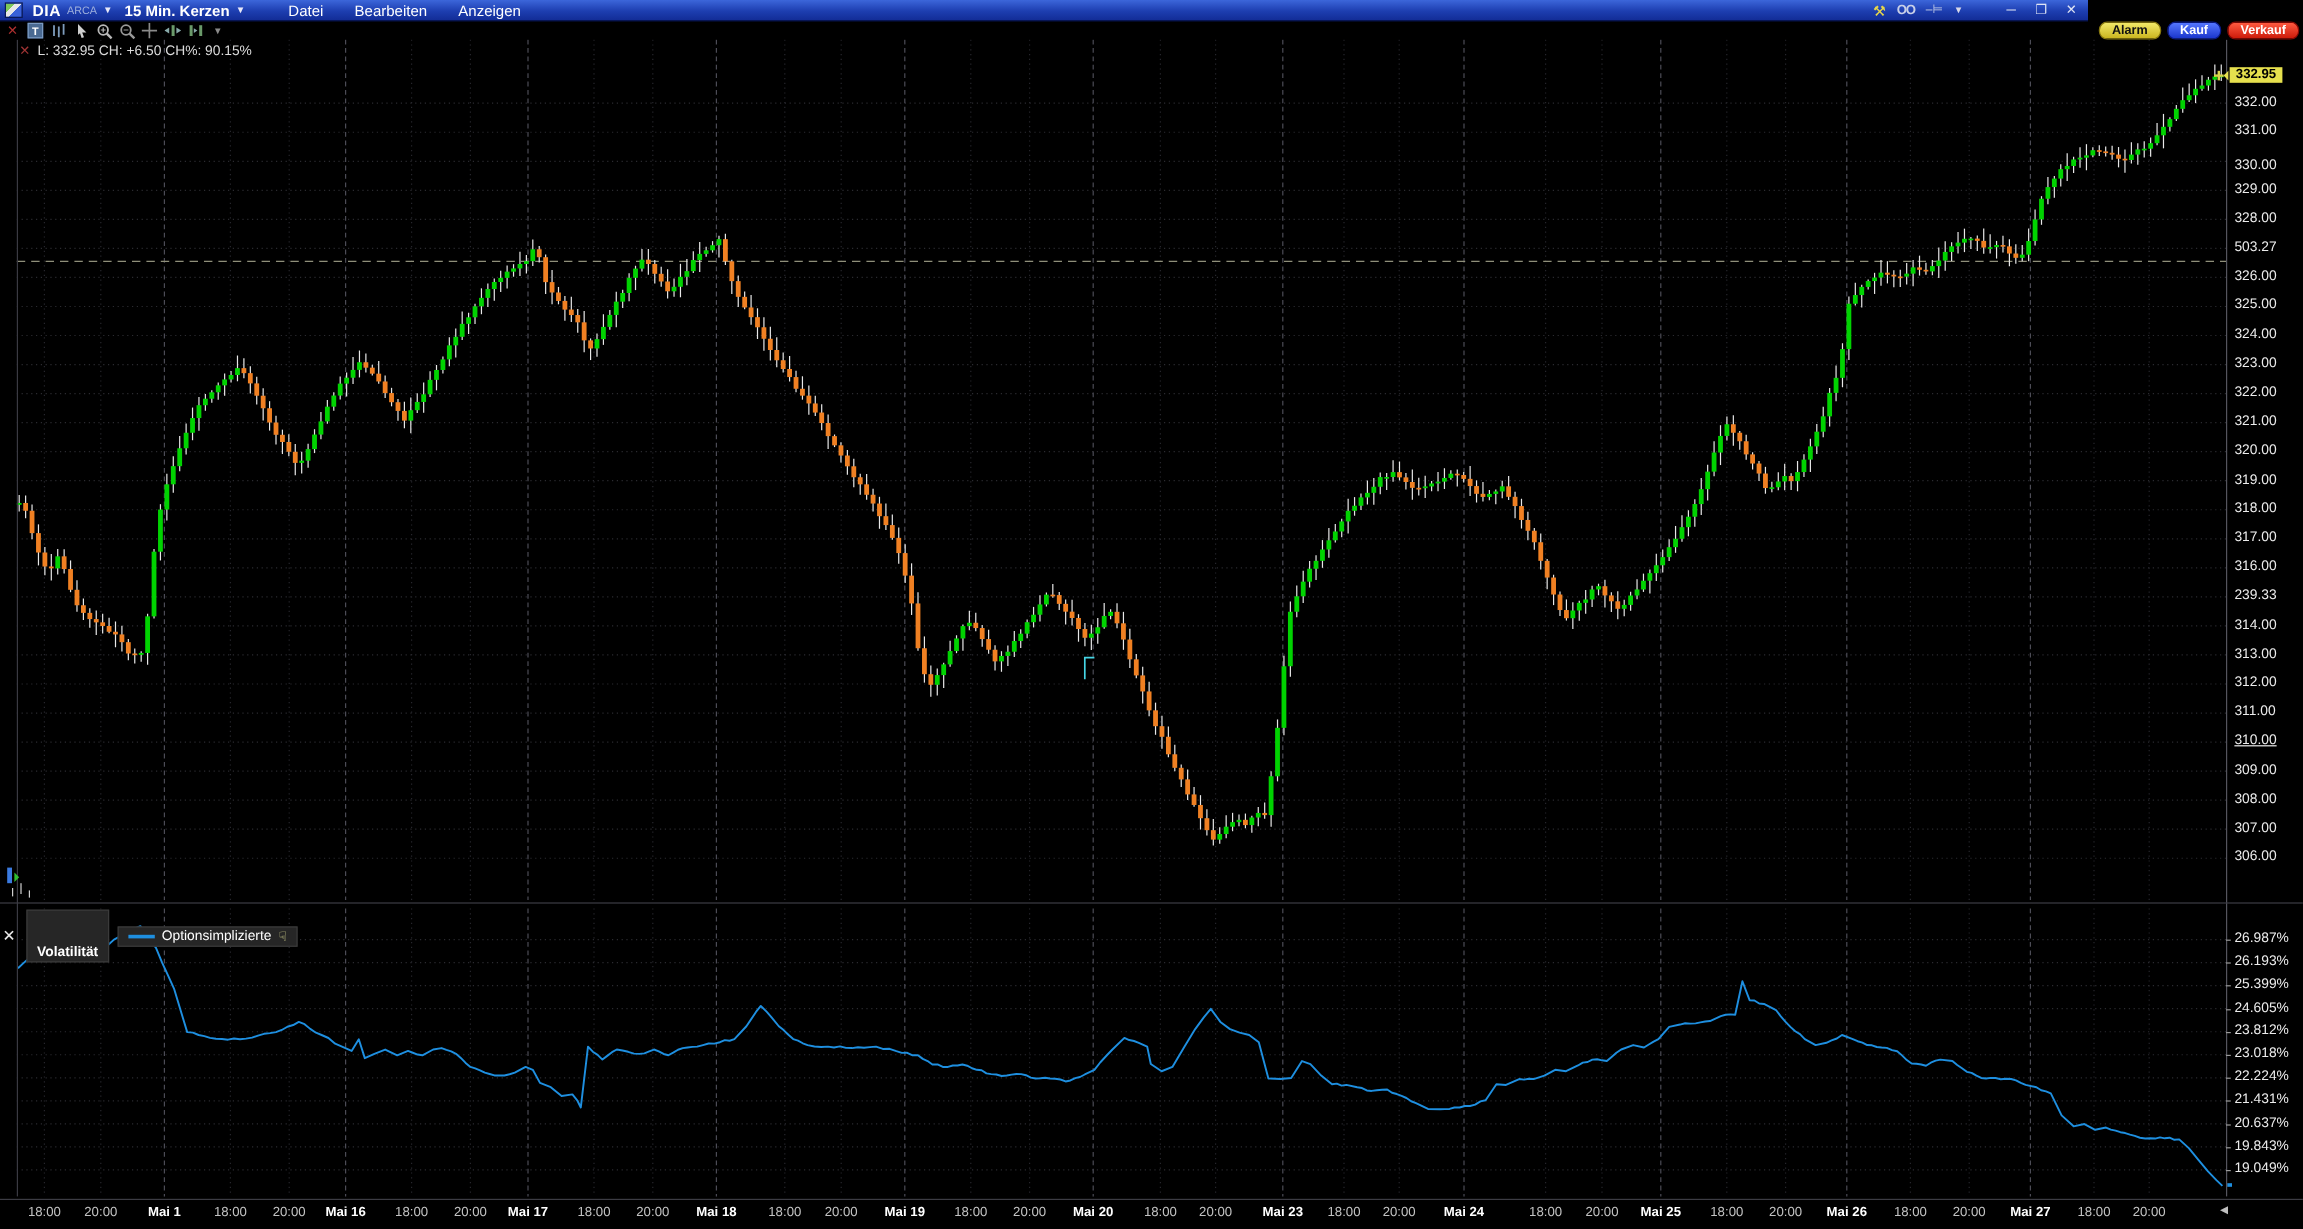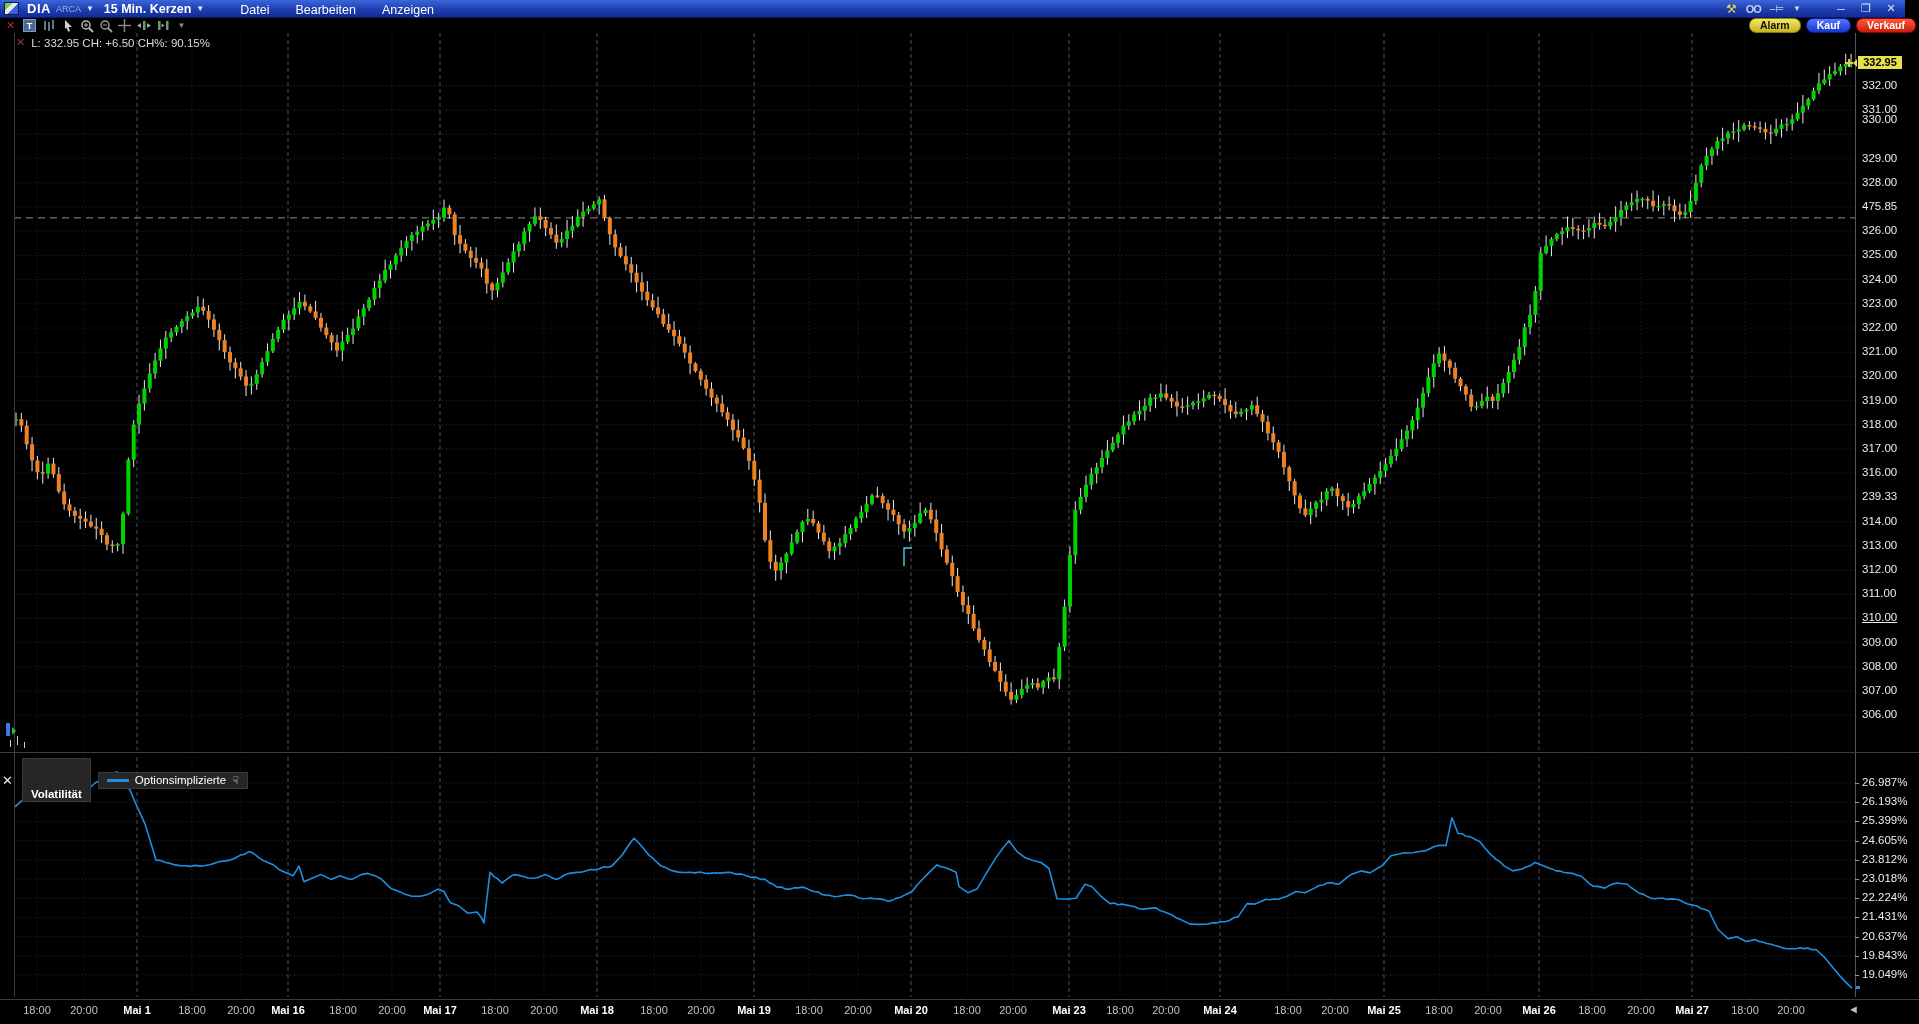--- a/index.html
+++ b/index.html
@@ -1,20 +1,20 @@
 <!DOCTYPE html>
 <html><head>
 <meta charset="utf-8">
 <style>
   html,body{margin:0;padding:0;background:#000;}
   body{width:1919px;height:1024px;position:relative;overflow:hidden;
        font-family:"Liberation Sans","DejaVu Sans",sans-serif;
        -webkit-font-smoothing:antialiased;}
   
-  .titlebar{position:absolute;left:0;top:0;width:1905px;height:17px;
+  .titlebar{position:absolute;left:0;top:0;width:1740px;height:17px;
     background:linear-gradient(#3c66da,#1d3eb0 55%,#122c96);
     border-bottom:1px solid #0a1a66;display:flex;align-items:center;color:#fff;z-index:30;}
   .appicon{width:13px;height:11px;margin:0 8px 0 4px;
     background:linear-gradient(135deg,#7ec85a 0 30%,#e8e8e8 30% 55%,#3a62d8 55%);
     border:1px solid #0a1a55;}
   .tb-symbol{font-weight:bold;font-size:13px;letter-spacing:.5px;}
   .tb-exch{font-size:9px;color:#9fb0dd;margin-left:5px;margin-top:1px;}
   .tb-caret{font-size:8px;margin:0 10px 0 5px;color:#e8e8f8;}
   .tb-interval{font-weight:bold;font-size:12.5px;}
   .menu-item{font-size:12.5px;margin-left:26px;cursor:default;}
@@ -988,24 +988,24 @@
 <div class="lm-green"></div>
 <div class="lm-tick" style="left:10px;top:740px;height:7px"></div>
 <div class="lm-tick" style="left:17px;top:736px;height:9px"></div>
 <div class="lm-tick" style="left:24px;top:742px;height:6px"></div>
 
 <div class="axis-return-arrow">◄</div>
 
 <div id="axis-labels">
     <div class="axis-label" style="left: 1862px; top: 79px;">332.00</div>
     <div class="axis-label" style="left: 1862px; top: 103.2px;">331.00</div>
-    <div class="axis-label" style="left: 1862px; top: 113px;">330.00</div>
+    <div class="axis-label" style="left: 1862px; top: 132px;">330.00</div>
     <div class="axis-label" style="left: 1862px; top: 151.6px;">329.00</div>
     <div class="axis-label" style="left: 1862px; top: 175.8px;">328.00</div>
-    <div class="axis-label" style="left: 1862px; top: 200px;">475.85</div>
+    <div class="axis-label" style="left: 1862px; top: 200px;">503.27</div>
     <div class="axis-label" style="left: 1862px; top: 224.2px;">326.00</div>
     <div class="axis-label" style="left: 1862px; top: 248.4px;">325.00</div>
     <div class="axis-label" style="left: 1862px; top: 272.6px;">324.00</div>
     <div class="axis-label" style="left: 1862px; top: 296.8px;">323.00</div>
     <div class="axis-label" style="left: 1862px; top: 321px;">322.00</div>
     <div class="axis-label" style="left: 1862px; top: 345.2px;">321.00</div>
     <div class="axis-label" style="left: 1862px; top: 369.4px;">320.00</div>
     <div class="axis-label" style="left: 1862px; top: 393.6px;">319.00</div>
     <div class="axis-label" style="left: 1862px; top: 417.8px;">318.00</div>
     <div class="axis-label" style="left: 1862px; top: 442px;">317.00</div>

